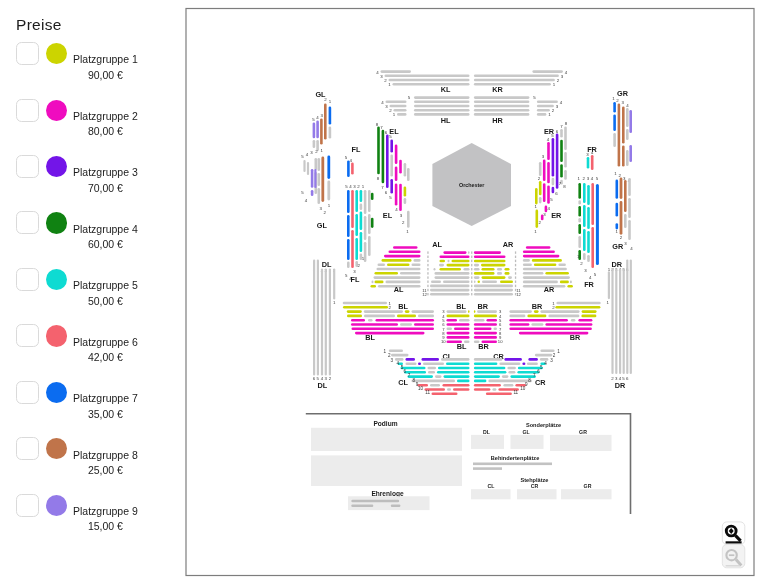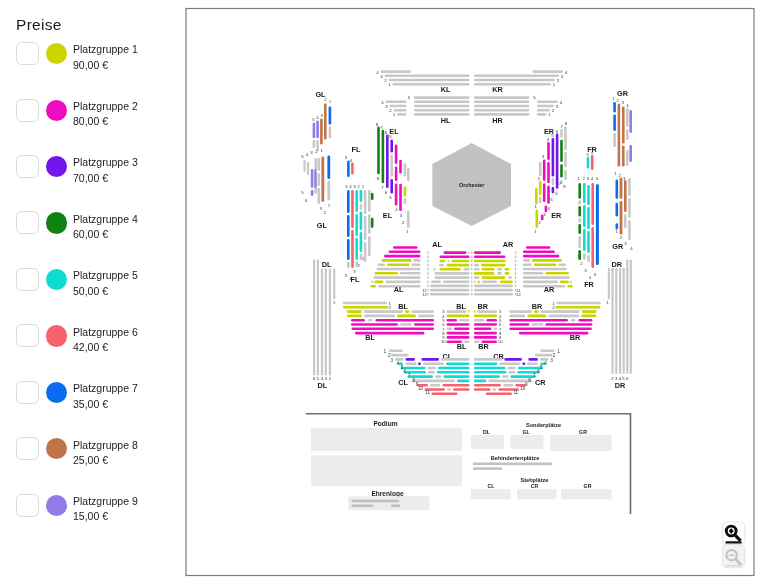--- a/index.html
+++ b/index.html
@@ -2,21 +2,21 @@
 <html><head>
 <meta charset="utf-8">
 <style>
 html,body{margin:0;padding:0;background:#ffffff;width:775px;height:586px;overflow:hidden;}
 body{font-family:"Liberation Sans",sans-serif;position:relative;}
 .legend{position:absolute;left:0;top:0;width:186px;height:586px;padding-left:47px;}
 .ltitle{position:absolute;left:16px;top:16px;font-size:15.5px;color:#1c1c1c;letter-spacing:0.3px;}
 .litem{position:absolute;left:15.5px;height:44px;}
 .lcheck{position:absolute;left:0;top:1.8px;width:21px;height:21px;border:1.3px solid #dadada;border-radius:5.5px;background:#fff;}
 .ldot{position:absolute;left:30px;top:2.8px;width:21.2px;height:21.2px;border-radius:50%;}
-.ltext{position:absolute;left:57.5px;top:2px;font-size:10.5px;line-height:15.6px;color:#1c1c1c;white-space:nowrap;}
+.ltext{position:absolute;left:57.5px;top:12px;font-size:10.5px;line-height:15.6px;color:#1c1c1c;white-space:nowrap;text-align:center;}
 svg text{font-family:"Liberation Sans",sans-serif;}
 </style>
 </head>
 <body>
 
 <div class="legend">
 
 <div class="ltitle">Preise</div>
 
 <div class="litem" style="top:40.3px">

